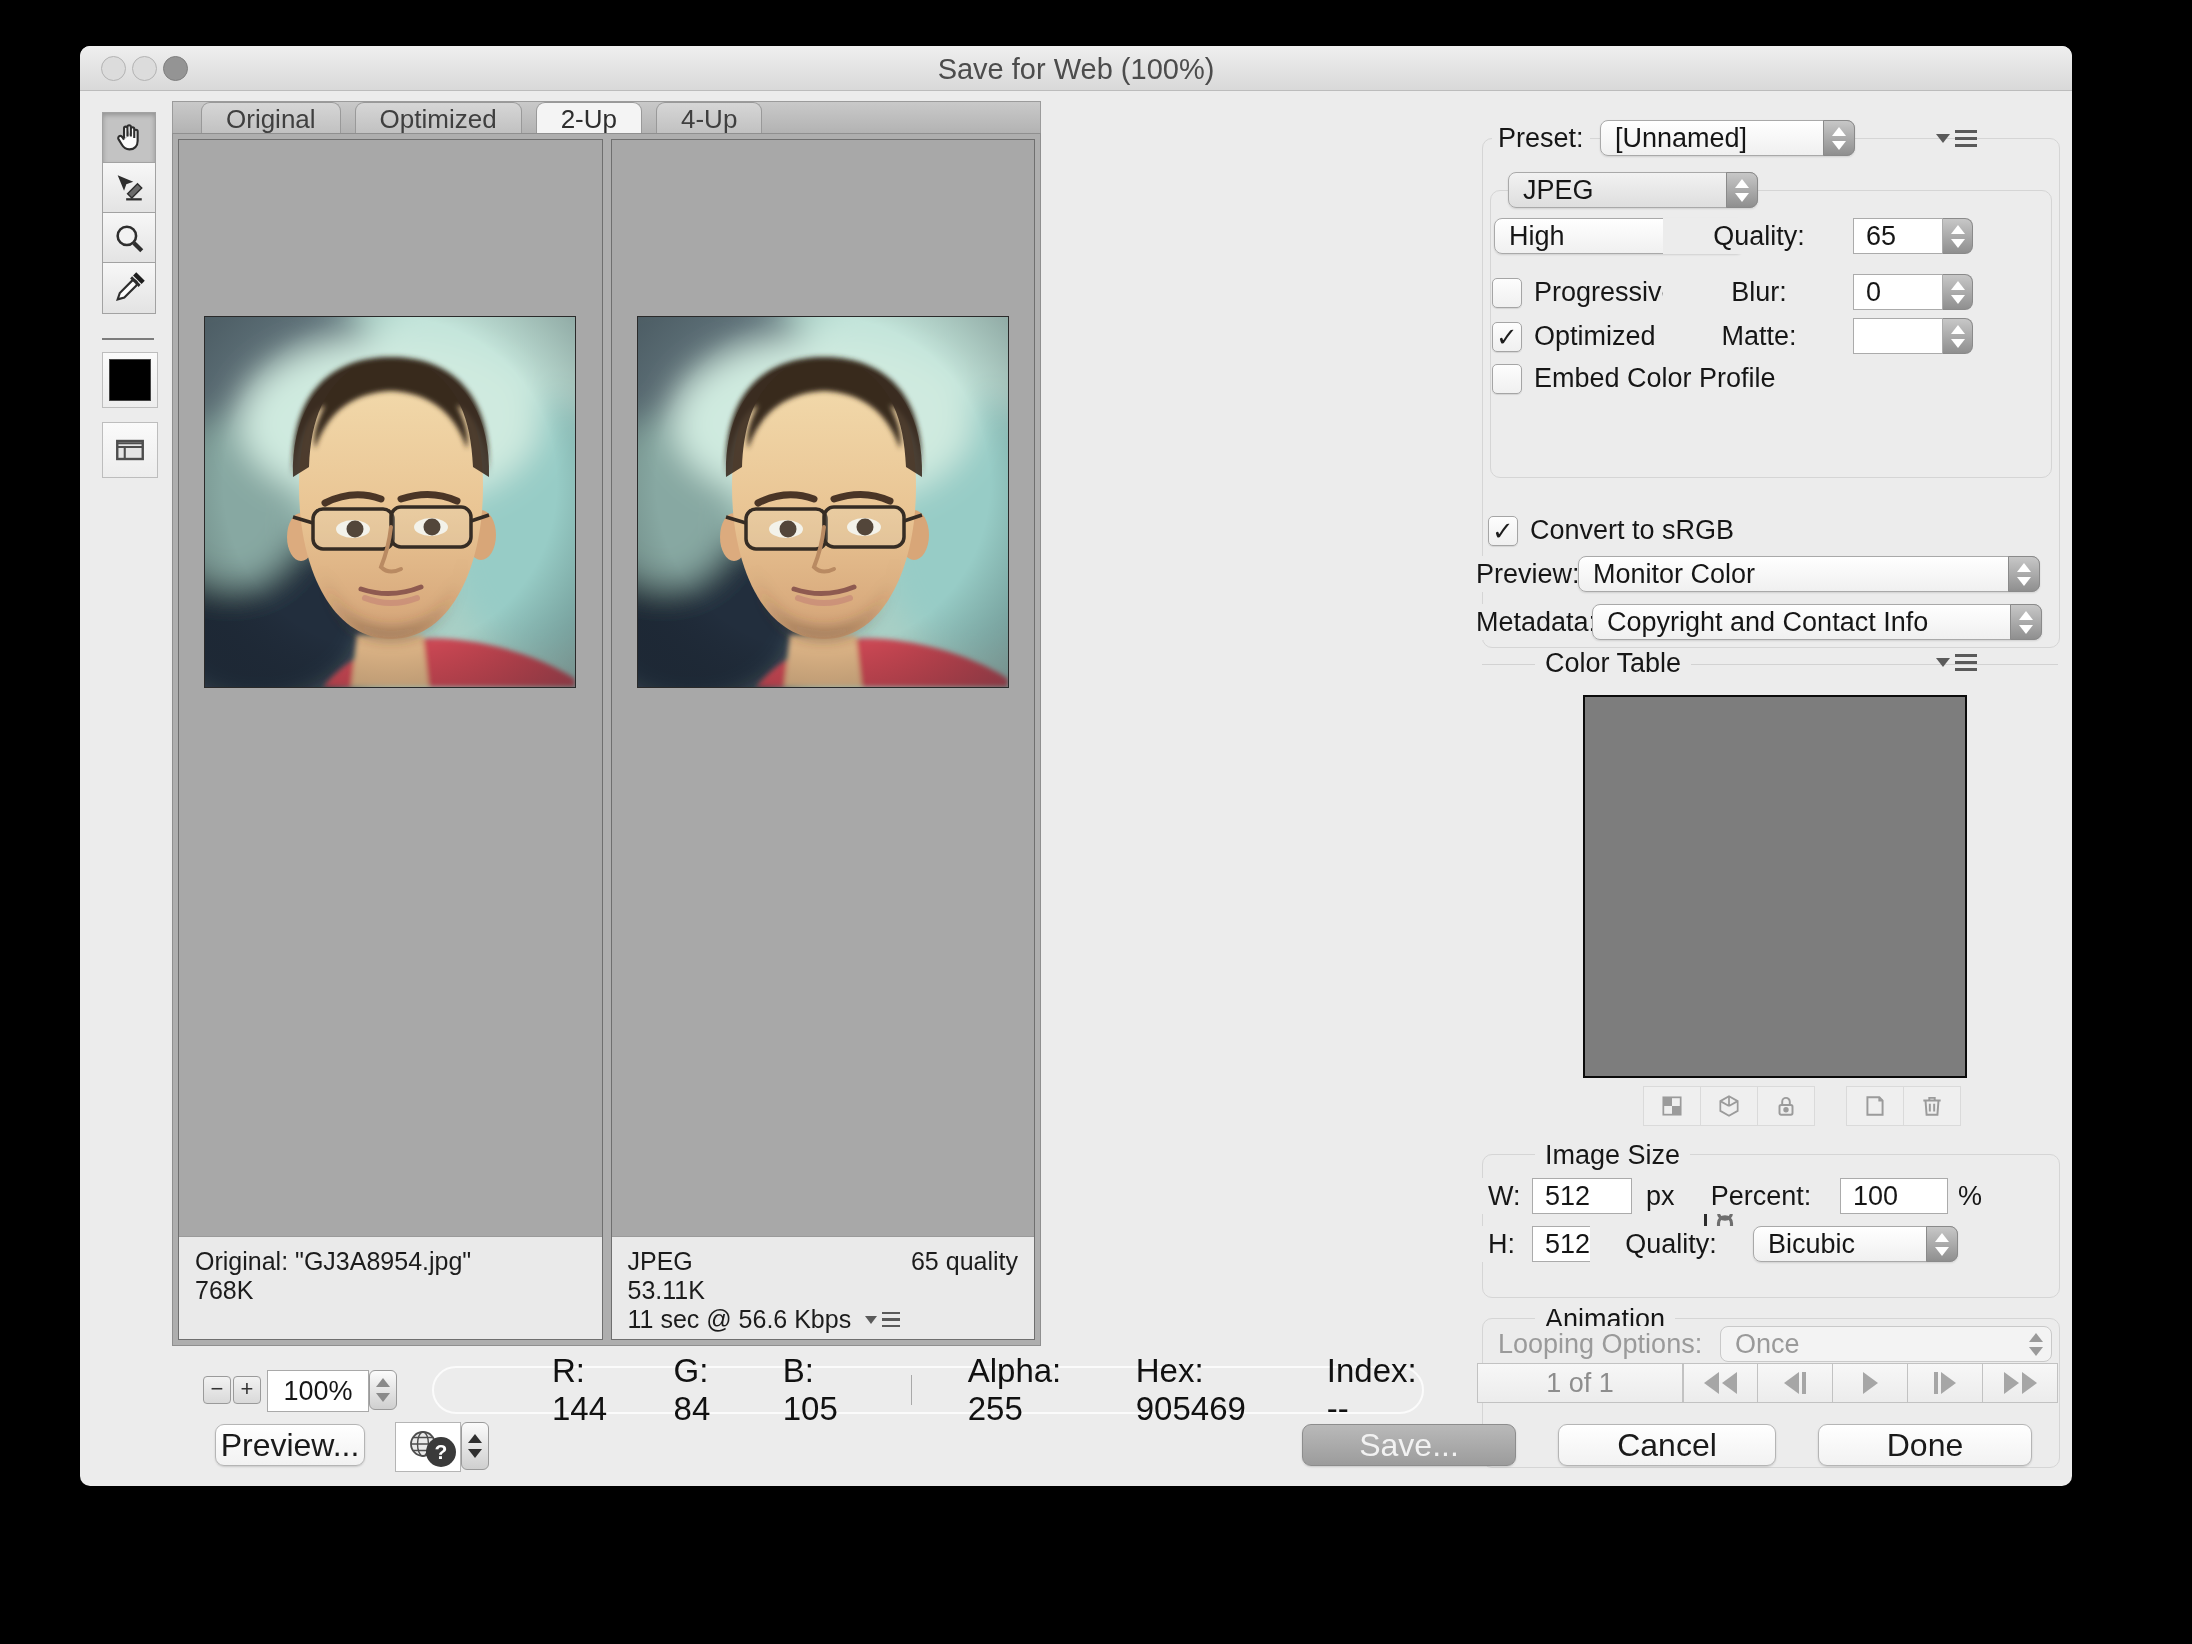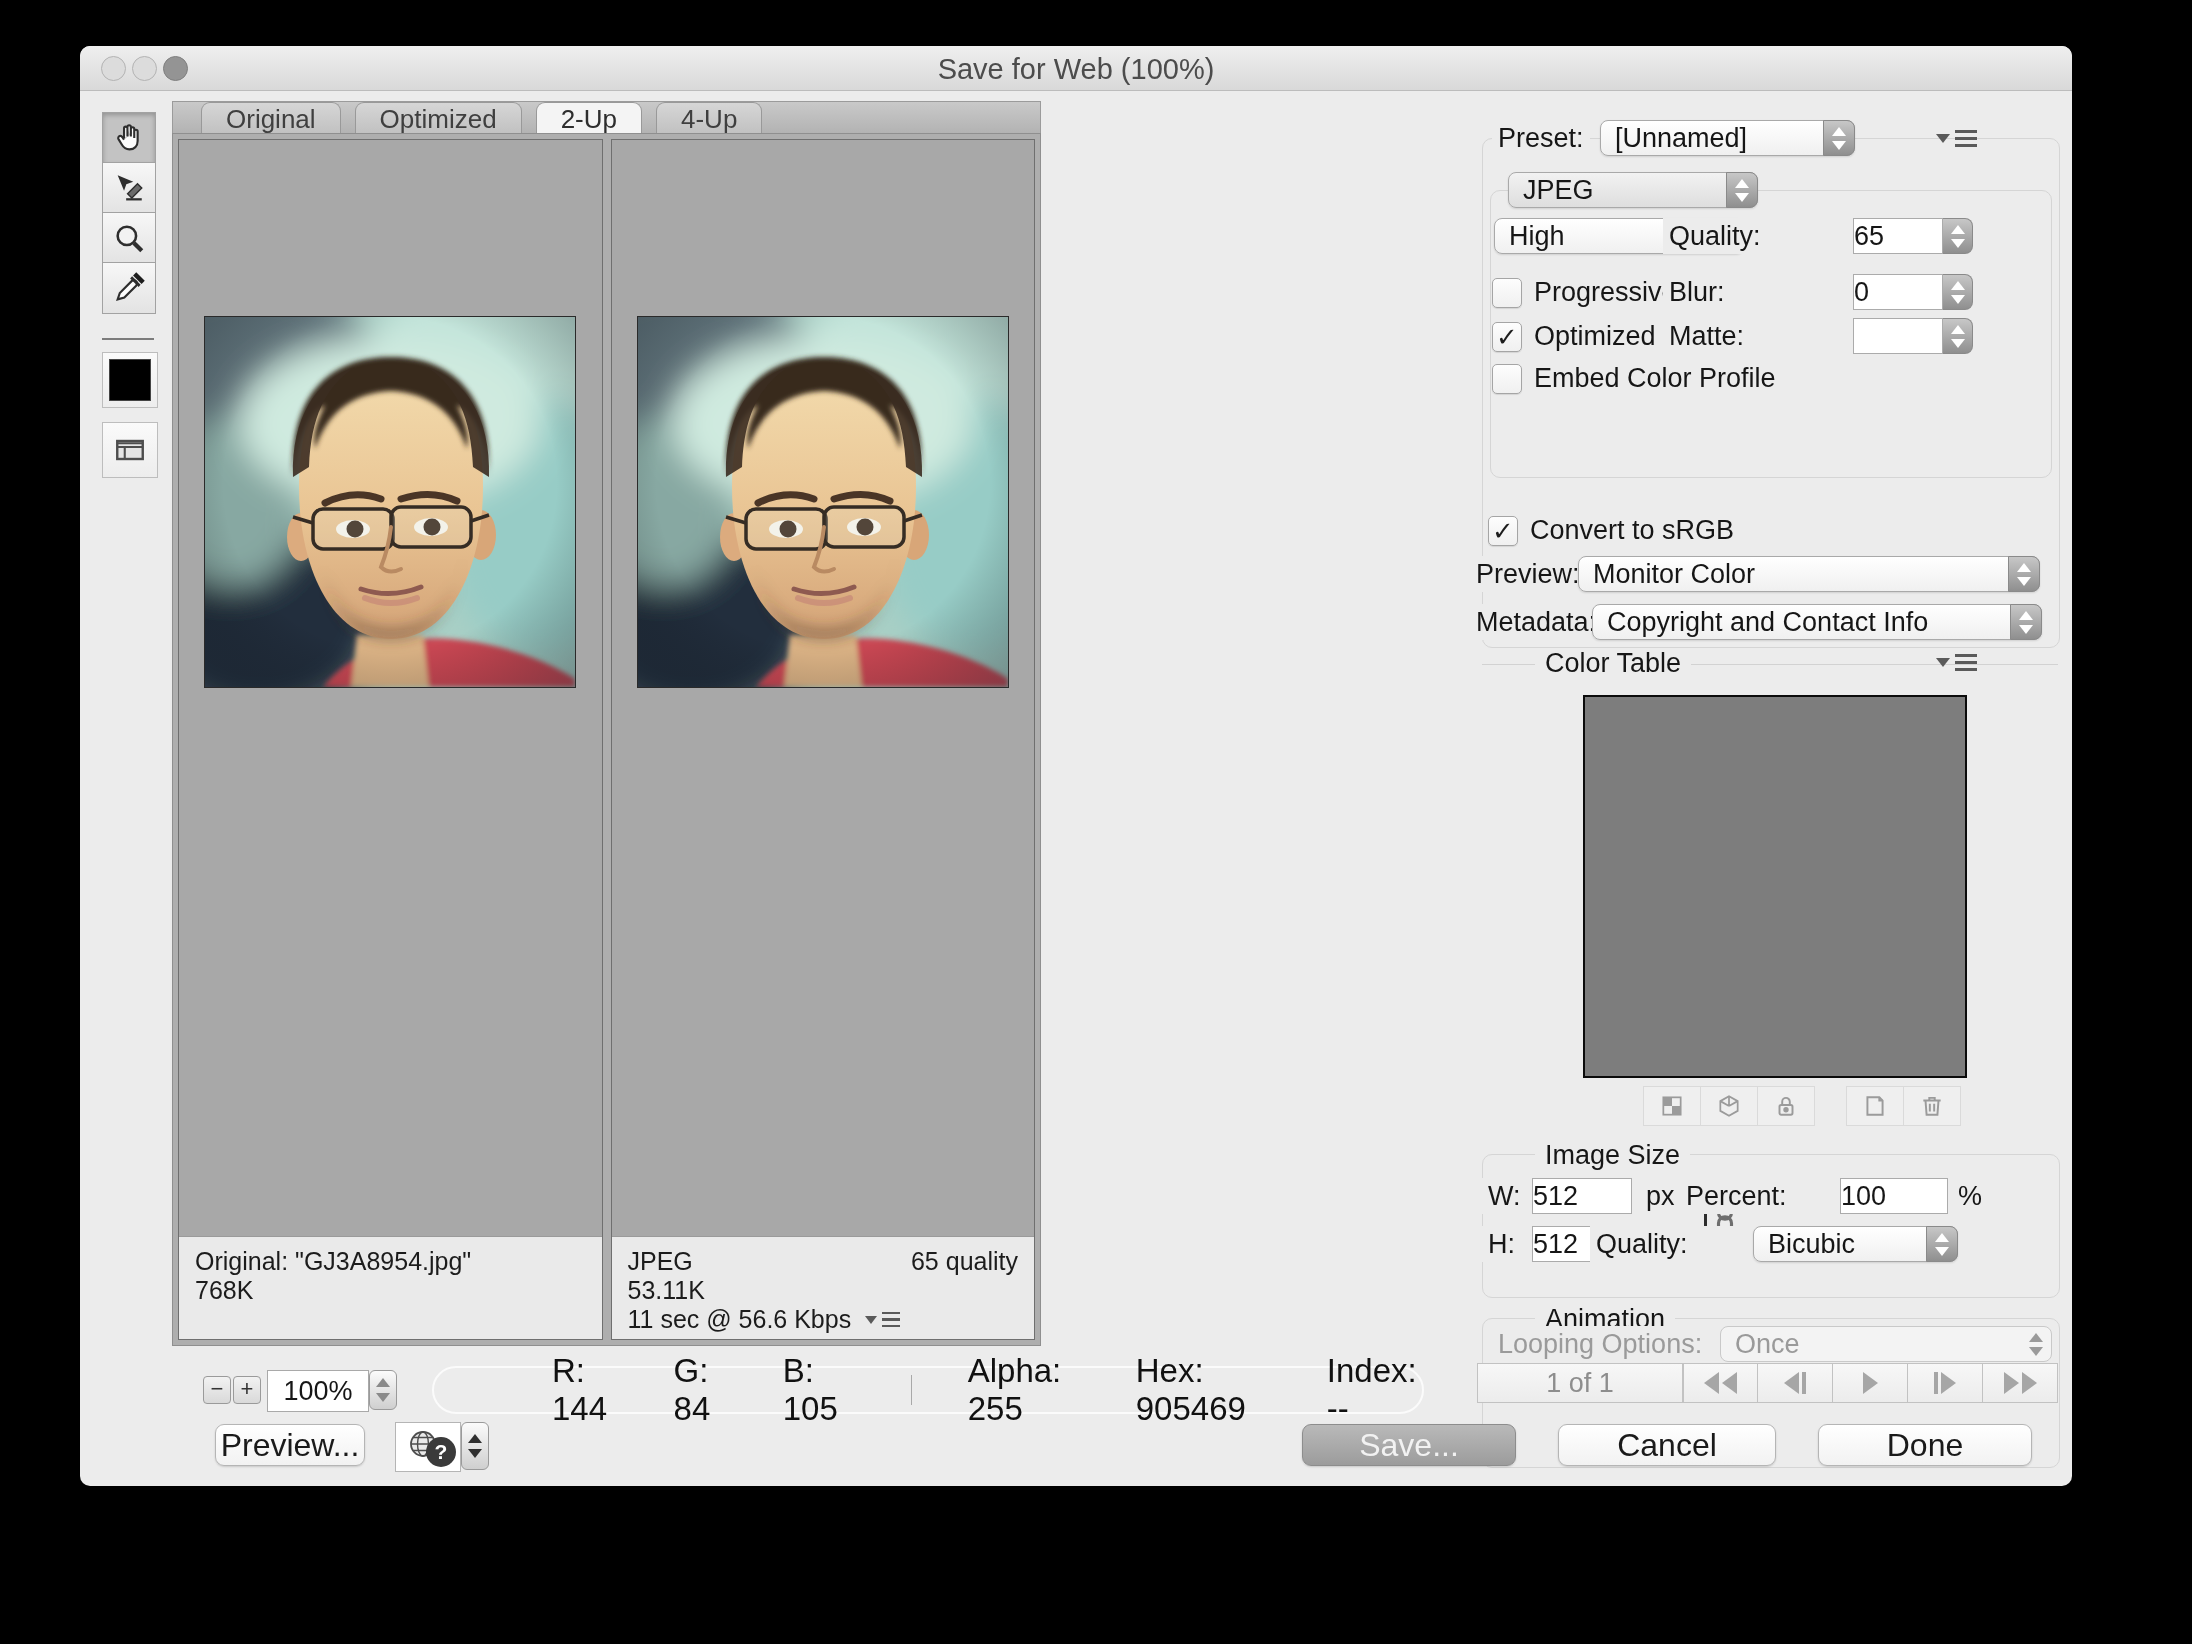--- a/index.html
+++ b/index.html
@@ -39,36 +39,36 @@
   .pane{flex:1;display:flex;flex-direction:column;border:1px solid #6f6f6f;background:#a8a8a8;min-width:0;}
   .imgarea{flex:1;position:relative;}
   .photo{position:absolute;left:50%;transform:translateX(-50%);top:176px;width:370px;height:370px;
          border:1px solid #2a2a2a;display:block;}
   .infobar{height:92px;background:#eaeaea;border-top:1px solid #9a9a9a;padding:10px 16px 0 16px;
            font-size:25px;line-height:29px;color:#1c1c1c;}
   .inforow{display:flex;justify-content:space-between;align-items:baseline;}
   .ratewrap{display:flex;align-items:center;gap:14px;}
   
   .label{position:absolute;font-size:27px;color:#161616;height:36px;line-height:36px;background:#ececec;padding:0 6px;}
-  .label.r{text-align:left;}
+  .label.r{text-align:center;}
   .label.dim{color:#9a9a9a;}
   .popup{position:absolute;height:36px;background:linear-gradient(#ffffff,#f0f0f0);
          border:1px solid #a9a9a9;border-radius:8px;font-size:27px;display:flex;align-items:center;
          padding-left:14px;box-sizing:border-box;box-shadow:0 1px 2px rgba(0,0,0,.12);}
   .popup .cap{position:absolute;right:-1px;top:-1px;bottom:-1px;width:32px;border-radius:0 8px 8px 0;
               background:linear-gradient(#c7c7c7,#8f8f8f);border:1px solid #8a8a8a;
               display:flex;flex-direction:column;align-items:center;justify-content:center;gap:5px;box-sizing:border-box;}
   .popup.gray{background:linear-gradient(#f2f2f2,#dedede);}
   .popup.disabled{background:#f3f3f3;border-color:#c9c9c9;color:#9a9a9a;box-shadow:none;}
   .popup.disabled .cap{background:none;border:none;}
   .popup.disabled .cu{border-bottom-color:#9a9a9a;} .popup.disabled .cd{border-top-color:#9a9a9a;}
   .cu{width:0;height:0;border-left:7px solid transparent;border-right:7px solid transparent;border-bottom:9px solid #fff;}
   .cd{width:0;height:0;border-left:7px solid transparent;border-right:7px solid transparent;border-top:9px solid #fff;}
   .field{position:absolute;height:36px;background:#fff;border:1px solid #ababab;font-size:27px;
-         display:flex;align-items:center;box-sizing:border-box;}
+         display:flex;align-items:center;padding-left:12px;box-sizing:border-box;}
   .stepcap{position:absolute;width:30px;height:36px;border-radius:0 8px 8px 0;
            background:linear-gradient(#c7c7c7,#8f8f8f);border:1px solid #8a8a8a;border-left:none;
            display:flex;flex-direction:column;align-items:center;justify-content:center;gap:5px;box-sizing:border-box;}
   .cb{position:absolute;width:28px;height:28px;background:linear-gradient(#fdfdfd,#f0f0f0);
       border:1px solid #a5a5a5;border-radius:5px;display:flex;align-items:center;justify-content:center;
       font-size:26px;font-weight:bold;color:#1d1d1d;box-shadow:0 1px 1px rgba(0,0,0,.1);}
   .groupbox{position:absolute;border:1px solid #d5d5d5;border-radius:10px;}
   .hline{position:absolute;height:1px;background:#d2d2d2;}
   .menuicon{position:absolute;display:inline-flex;align-items:center;gap:5px;}
   .mi-tri{width:0;height:0;border-left:7px solid transparent;border-right:7px solid transparent;border-top:9px solid #5a5a5a;}

